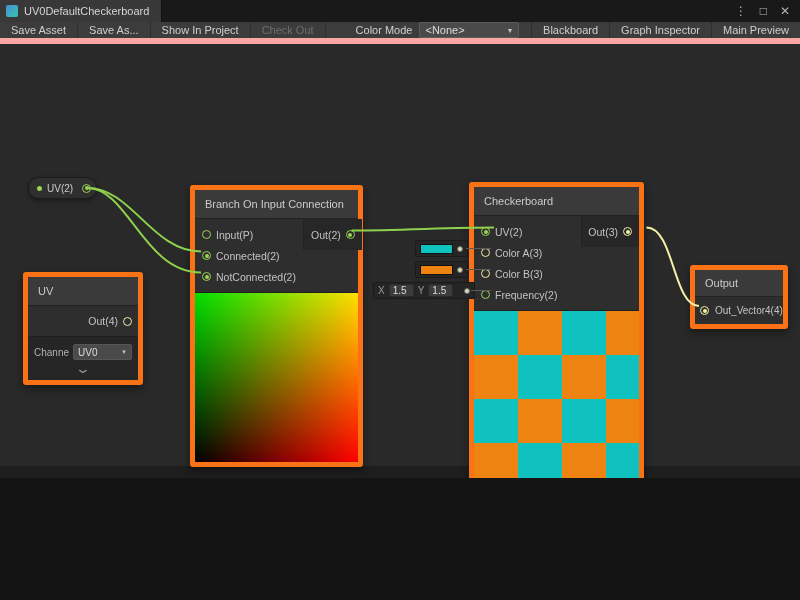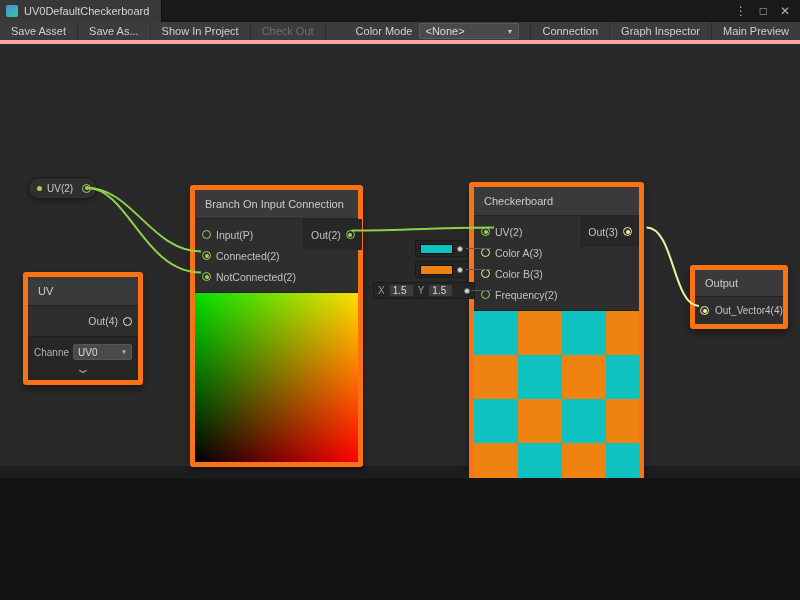--- a/index.html
+++ b/index.html
@@ -9,21 +9,21 @@
 
   
   .titlebar { position:absolute; left:0; top:0; width:800px; height:22px; background:#191919; display:flex; align-items:stretch; }
   .tab { display:flex; align-items:center; gap:6px; padding:0 12px 0 6px; background:#383838; border-right:1px solid #101010; }
   .tab-icon { width:12px; height:12px; border-radius:2px; background:linear-gradient(135deg,#4a90d9 0%,#35c3a9 100%); }
   .tab-label { font-size:11px; color:#d6d6d6; white-space:nowrap; }
   .win-controls { margin-left:auto; display:flex; align-items:center; gap:13px; padding-right:10px; color:#b4b4b4; font-size:12px; }
   .win-controls span { cursor:default; line-height:1; }
 
   
-  .toolbar { position:absolute; left:0; top:22px; width:800px; height:22px; background:#3c3c3c; border-bottom:4px solid #fca5a5; display:flex; align-items:stretch; font-size:11px; color:#cfcfcf; }
+  .toolbar { position:absolute; left:0; top:22px; width:800px; height:22px; background:#3c3c3c; border-bottom:6px solid #fca5a5; display:flex; align-items:stretch; font-size:11px; color:#cfcfcf; }
   .tbtn { background:none; border:none; color:#cfcfcf; font:inherit; padding:0 11px; border-right:1px solid #2e2e2e; white-space:nowrap; cursor:default; }
   .tbtn.right { border-right:none; border-left:1px solid #2e2e2e; }
   .tbtn.disabled { color:#6e6e6e; }
   .cm-label { display:flex; align-items:center; padding:0 7px 0 30px; color:#cfcfcf; }
   .cm-dropdown { align-self:center; width:100px; height:16px; background:#4a4a4a; border:1px solid #5b5b5b; border-radius:2px; display:flex; align-items:center; padding:0 5px; gap:4px; color:#dcdcdc; }
   .cm-dropdown .caret { margin-left:auto; font-size:7px; color:#c5c5c5; }
   .t-spacer { flex:1; }
 
   
   .canvas { position:absolute; left:0; top:44px; width:800px; height:556px; background:var(--canvas-bg,#292929); }
@@ -99,21 +99,21 @@
     <button class="tbtn">Save Asset</button>
     <button class="tbtn">Save As...</button>
     <button class="tbtn">Show In Project</button>
     <button class="tbtn disabled">Check Out</button>
     <span class="cm-label">Color Mode</span>
     <div class="cm-dropdown">
       <span>&lt;None&gt;</span>
       <span class="caret">▼</span>
     </div>
     <div class="t-spacer"></div>
-    <button class="tbtn right">Connection</button>
+    <button class="tbtn right">Blackboard</button>
     <button class="tbtn right">Graph Inspector</button>
     <button class="tbtn right">Main Preview</button>
   </div>
 
   <div class="canvas"></div>
 
   <svg class="edges" viewBox="0 0 800 600">
     <path d="M 466 248.5 L 491 248.5" stroke="#5a5a5a" stroke-width="1" fill="none"></path>
     <path d="M 466 269.5 L 491 269.5" stroke="#5a5a5a" stroke-width="1" fill="none"></path>
     <path d="M 471 290.5 L 491 290.5" stroke="#5a5a5a" stroke-width="1" fill="none"></path>

